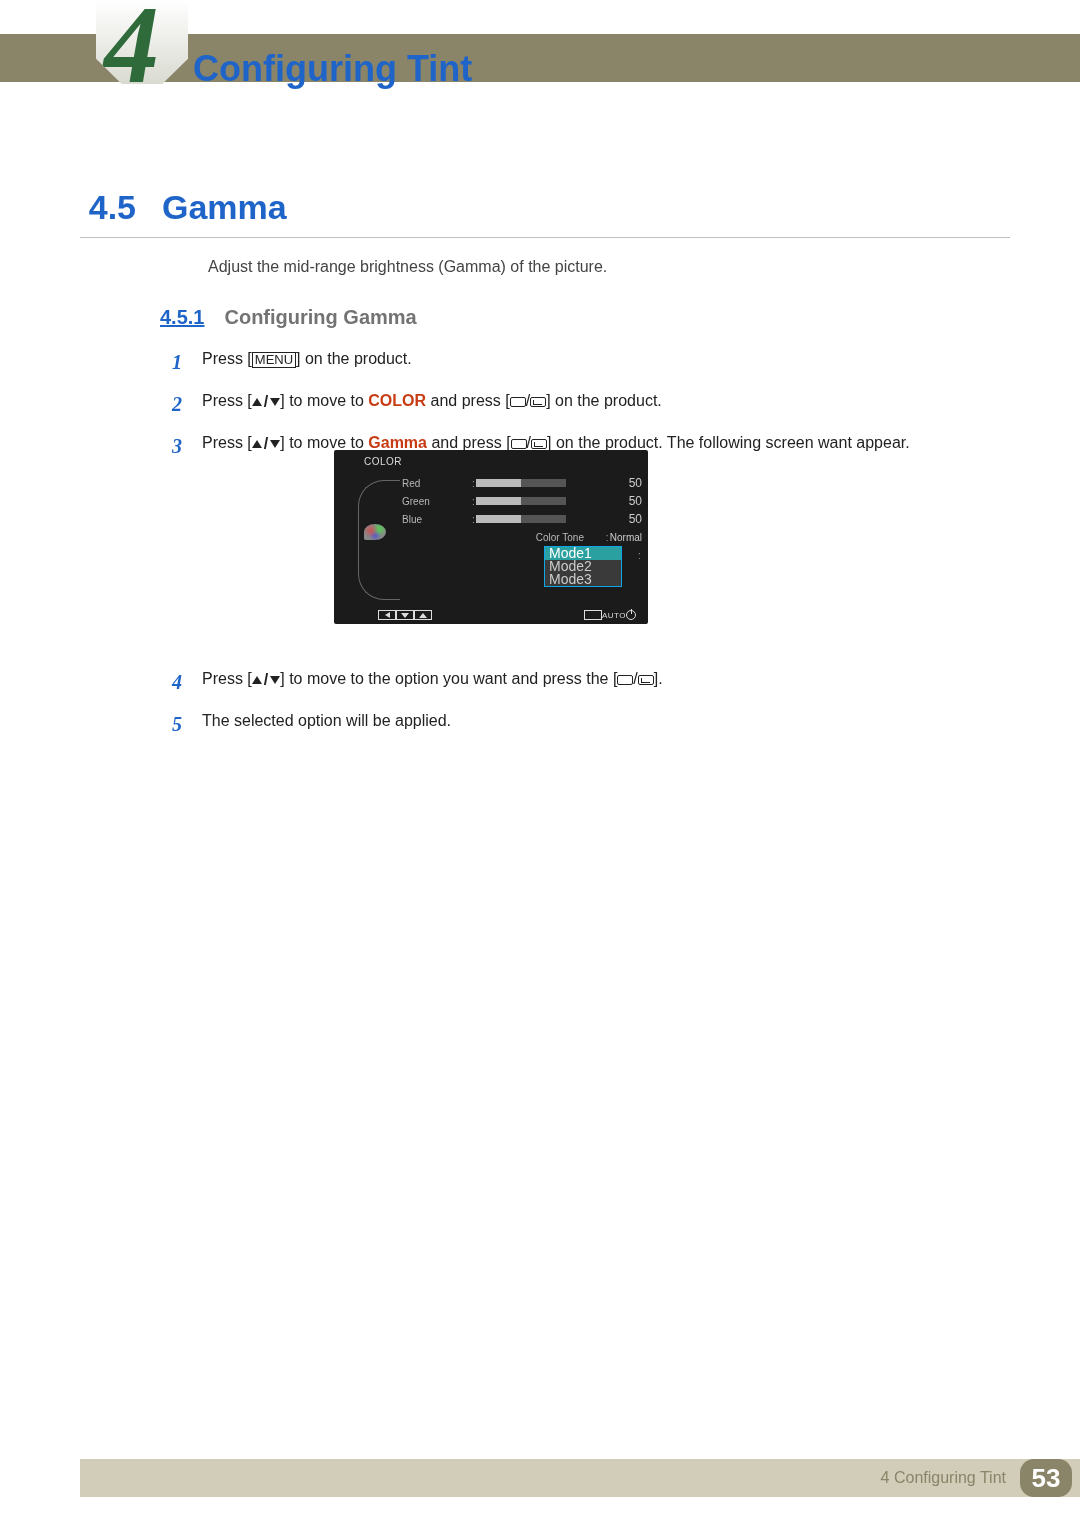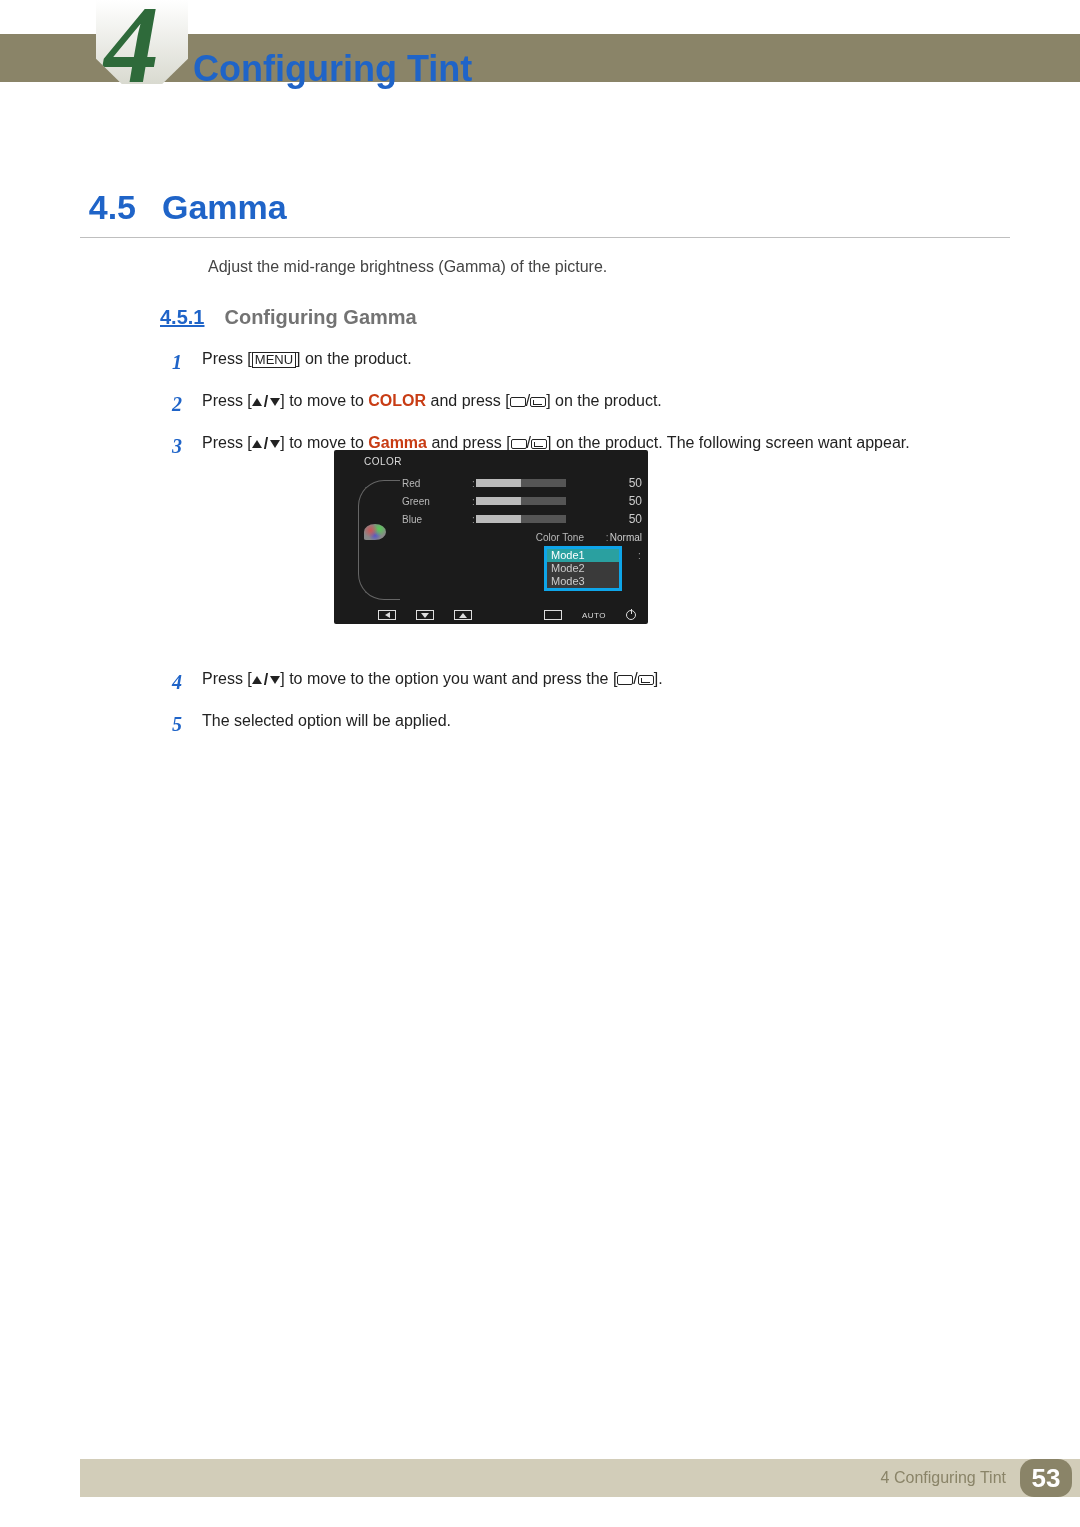--- a/index.html
+++ b/index.html
@@ -152,40 +152,40 @@
   .osd-row { display:flex; align-items:center; height:18px; position:relative;justify-content:flex-end;}
   .osd-label { width:70px; color:#b8b8b8; font-size:10px;}
   .osd-label.sel { color:#24a77a; }
   .osd-colon { width:4px; color:#999; font-size:10px;}
   .osd-bar { width:90px; height:8px; background:#555; position:relative; }
   .osd-bar-fill { position:absolute; left:0; top:0; height:100%; width:50%; background:#bbb;}
   .osd-val { margin-left:auto; width:22px; text-align:right; color:#ccc; font-size:12px;}
   .osd-text { color:#ccc; font-size:10px; }
   .osd-dropdown {
     position:absolute; top:96px; left:210px; width:78px;
-    border:3px solid #0ea5e9;
-    font-size:11px;
+    border:1px solid #0ea5e9;
+    font-size:14px;
   }
   .osd-dropdown div { padding:1px 4px; background:#3a3a3a; color:#ccc; height:13px; line-height:11px;}
   .osd-dropdown div.on { background:#2aa0a0; color:#fff;}
   .osd-arc {
     position:absolute; top:30px; left:24px; width:42px; height:120px;
     border:1px solid #666; border-right:none;
     border-radius: 26px 0 0 26px;
   }
   .osd-palette {
     position:absolute; top:74px; left:30px; width:22px; height:16px;
     background: radial-gradient(circle at 30% 40%, #c55, transparent 40%),
                 radial-gradient(circle at 70% 30%, #5c5, transparent 40%),
                 radial-gradient(circle at 50% 70%, #55c, transparent 40%),
                 #888;
     border-radius: 50% 50% 50% 10%;
   }
   .osd-bottom {
-    position:absolute; bottom:4px; left:44px; right:12px; display:flex; align-items:center; gap:20px; color:#ddd;
+    position:absolute; bottom:4px; left:44px; right:12px; display:flex; align-items:center; color:#ddd;
     font-size:9px;
   }
   .osd-btn { width:18px; height:10px; border:1px solid #ddd; display:flex; align-items:center; justify-content:center;}
   .osd-btn .mini-left,.osd-btn .mini-down,.osd-btn .mini-up{ width:0;height:0;}
   .mini-left{border-top:3px solid transparent;border-bottom:3px solid transparent;border-right:5px solid #ddd;}
   .mini-down{border-left:4px solid transparent;border-right:4px solid transparent;border-top:5px solid #ddd;}
   .mini-up{border-left:4px solid transparent;border-right:4px solid transparent;border-bottom:5px solid #ddd;}
   .osd-auto { font-size:8px; letter-spacing:0.5px;}
   .osd-power { width:10px;height:10px;border:1px solid #ddd;border-radius:50%; position:relative;}
   .osd-power::after{content:"";position:absolute;top:-2px;left:4px;width:1px;height:5px;background:#ddd;}

